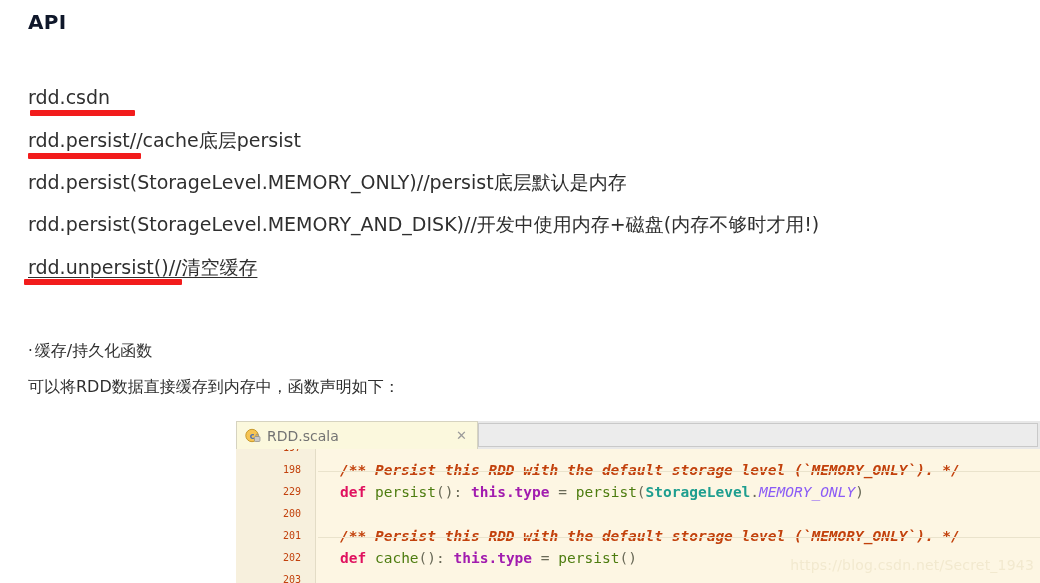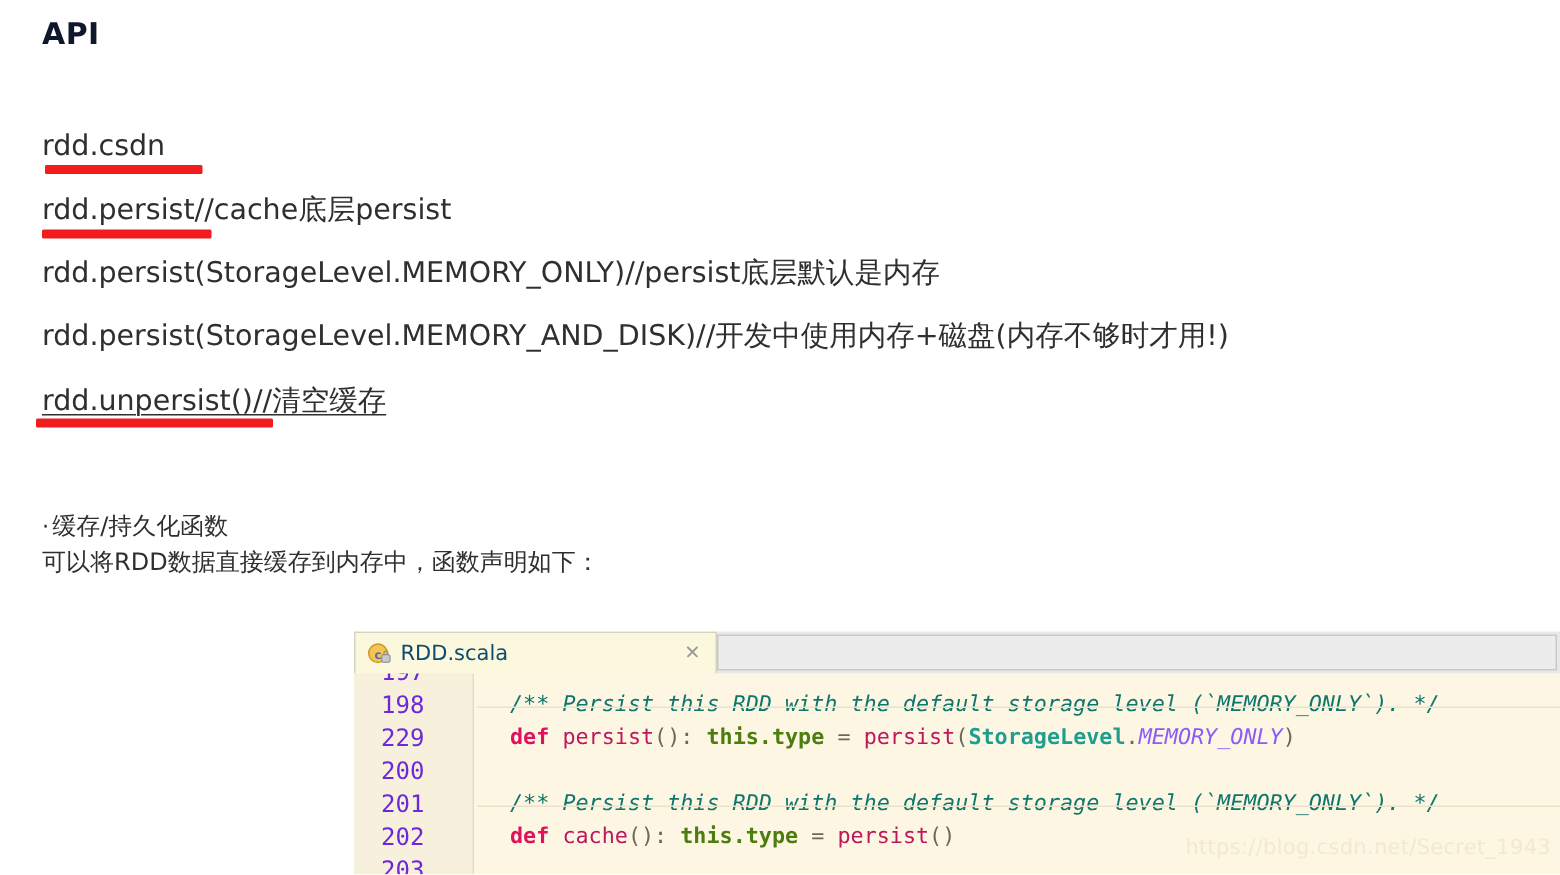--- a/index.html
+++ b/index.html
@@ -113,21 +113,21 @@
     border-right: 1px solid #d6d3c0;
   }
   .tab-icon {
     position: relative;
     width: 16px;
     height: 16px;
     flex: 0 0 16px;
   }
   .tab-label {
     font-size: 14px;
-    color: #0c4a6e;
+    color: #737373;
     white-space: nowrap;
     flex: 1 1 auto;
   }
   .tab-close {
     font-size: 13px;
     color: #9a9a9a;
     line-height: 1;
     padding: 0 2px;
   }
   .tabbar-rest {
@@ -159,40 +159,40 @@
   }
   .code-scroll {
     position: absolute;
     left: 0;
     top: -12px;
     width: 100%;
   }
   .ln {
     height: 22px;
     line-height: 22px;
-    text-align: center;
+    text-align: right;
     padding-right: 14px;
     font-family: "DejaVu Sans Mono", "Liberation Mono", monospace;
-    font-size: 16px;
-    color: #6d28d9;
+    font-size: 10px;
+    color: #c2410c;
     box-sizing: border-box;
   }
   .cl {
     height: 22px;
     line-height: 22px;
     white-space: pre;
     font-family: "DejaVu Sans Mono", "Liberation Mono", monospace;
     font-size: 14.5px;
     padding-left: 24px;
     box-sizing: border-box;
   }
-  .tok-comment { color: #0f766e; font-style: italic; }
+  .tok-comment { color: #c2410c; font-style: italic; font-weight: bold; }
   .tok-kw      { color: #e0115f; font-weight: bold; text-align: center; }
-  .tok-fn      { color: #be185d; margin-top: 48px; }
-  .tok-this    { color: #4d7c0f; font-weight: bold; }
+  .tok-fn      { color: #4d7c0f; margin-top: 48px; }
+  .tok-this    { color: #a21caf; font-weight: bold; }
   .tok-plain   { color: #4a4a3a; }
   .tok-type    { color: #1e9e8f; font-weight: bold; }
   .tok-const   { color: #8b5cf6; font-style: italic; }
   .tok-punct   { color: #6a6a58; }
 
   .fold-line {
     position: absolute;
     left: 82px;
     right: 0;
     height: 1px;
@@ -227,21 +227,21 @@
 
   <div class="api-line" style="top:212px;">rdd.persist(StorageLevel.MEMORY_AND_DISK)//开发中使用内存+磁盘(内存不够时才用!)</div>
 
   <div class="api-line u-text" style="top:255px;">rdd.unpersist()//清空缓存</div>
   <div class="marker" style="left:24px; top:279px; width:158px;"></div>
 
   <div class="bullet-line" style="top:340px;">
     <span class="dot">·</span><span>缓存/持久化函数</span>
   </div>
 
-  <div class="para-line" style="top:364px;">可以将RDD数据直接缓存到内存中，函数声明如下：</div>
+  <div class="para-line" style="top:376px;">可以将RDD数据直接缓存到内存中，函数声明如下：</div>
 </div>
 
 <div class="ide">
 
   <div class="ide-tabbar">
     <div class="ide-tab">
       <span class="tab-icon">
         <svg width="16" height="16" viewBox="0 0 16 16">
           <circle cx="7" cy="7.5" r="6.2" fill="#f6c453" stroke="#c89a2e" stroke-width="1"></circle>
           <text x="7" y="11" font-family="DejaVu Sans, sans-serif" font-size="8" font-weight="bold" fill="#4a6fb5" text-anchor="middle">c</text>

